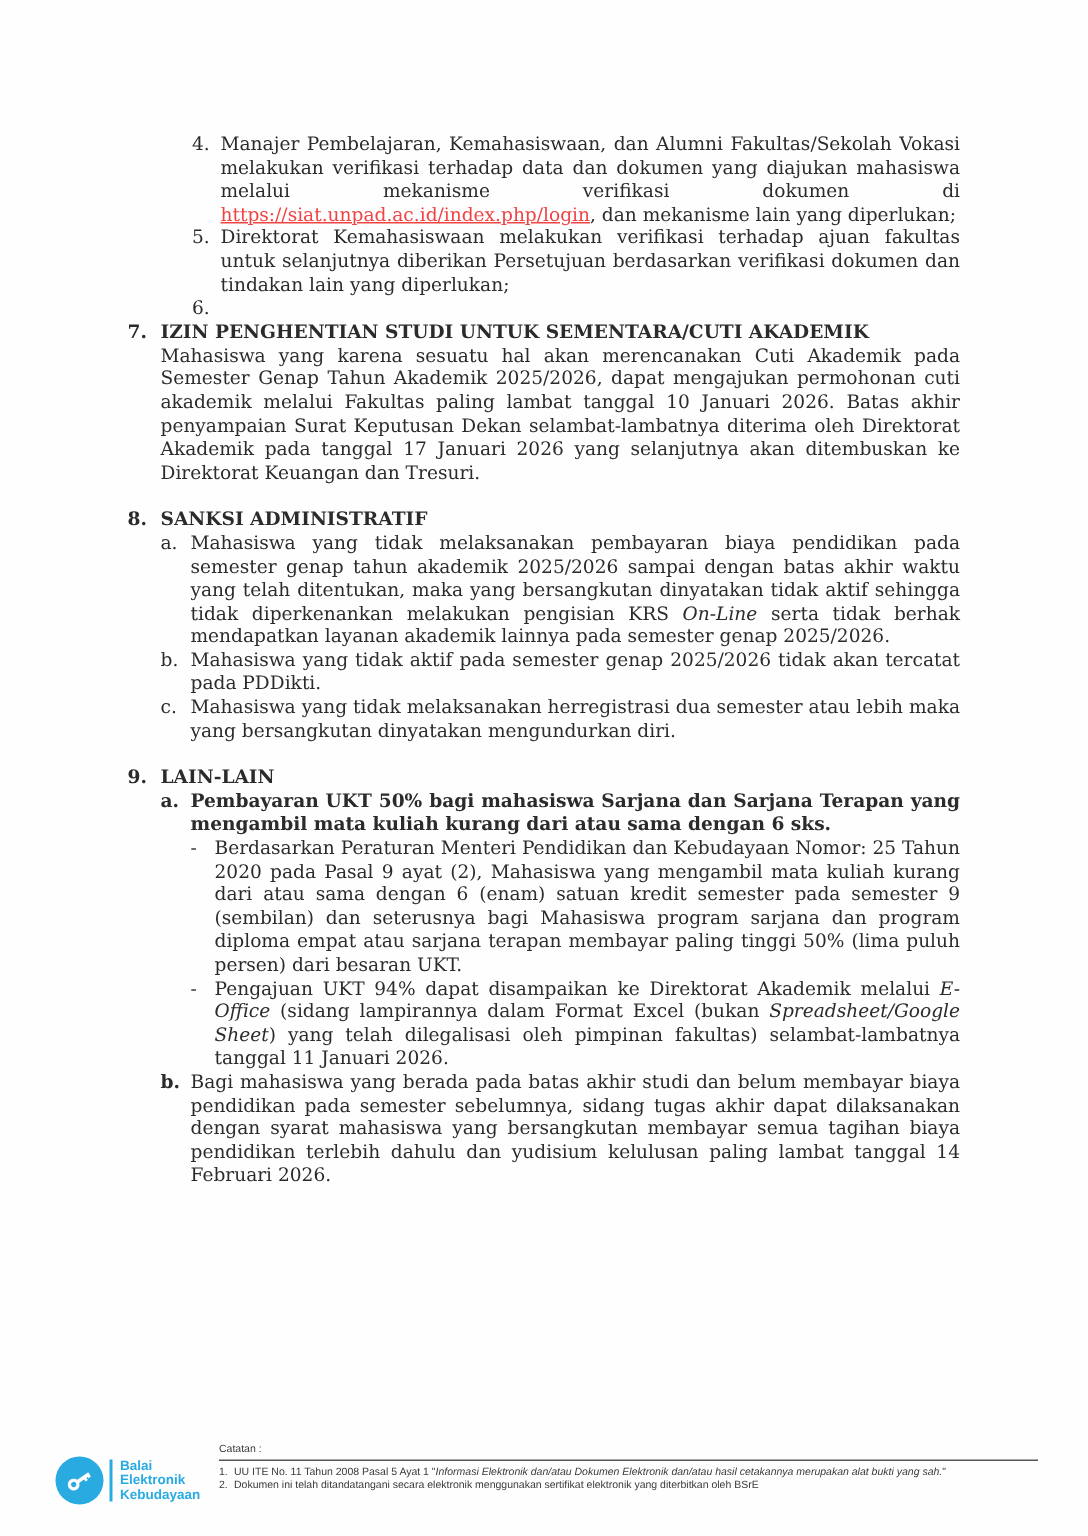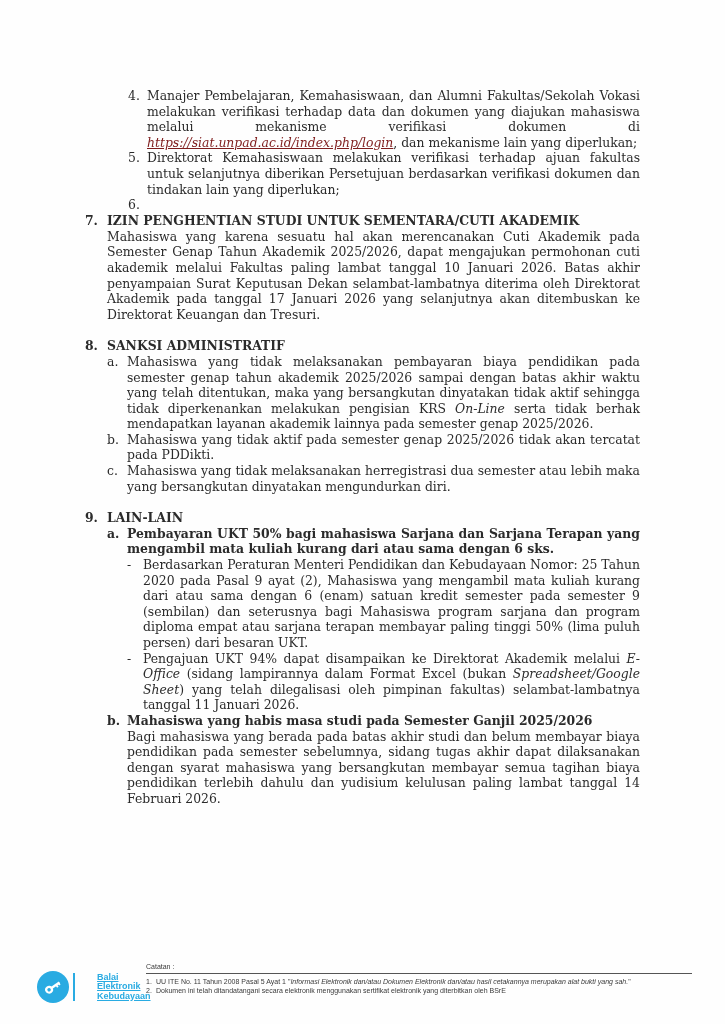--- a/index.html
+++ b/index.html
@@ -30,36 +30,36 @@
   .alpha { position:relative; padding-left:42px; }
   .alpha .marker { position:absolute; left:22px; top:0; }
   .alpha-para { padding-left:42px; }
   
   .dash { position:relative; padding-left:58px; }
   .dash .marker { position:absolute; left:42px; top:0; }
   .bm { font-weight:bold; }
   
   .run-i { font-style:italic; }
   .run-b { font-weight:bold; }
-  .run-link { color:#7f1d1d; font-style:italic; text-decoration:underline; cursor:pointer; }
+  .run-link { color:#ef4444; text-decoration:underline; cursor:pointer; }
   
   .footer-logo {
     position:absolute; left:37px; top:971px;
     display:flex; align-items:center;
   }
   .logo-circle {
     width:32px; height:32px; border-radius:50%;
     background:#29abe2; display:flex; align-items:center; justify-content:center;
     flex:0 0 auto;
   }
   .logo-sep { width:2px; height:28px; background:#29abe2; margin-left:4px; }
   .logo-text {
     color:#29abe2; font-family:"Liberation Sans", sans-serif;
     font-weight:bold; font-size:9px; line-height:9.5px;
-    margin-left:22px; white-space:nowrap;text-decoration:underline;
+    margin-left:5px; white-space:nowrap;
   }
   .footer-notes {
     position:absolute; left:146px; top:962px; width:546px;
     font-family:"Liberation Sans", sans-serif;
     font-size:7px; line-height:9px; color:#3a3a3a;
     text-align:left;
   }
   .catatan { margin-bottom:1px; }
   .notes-rule { border:0; border-top:1px solid #555; margin:2px 0 3px 0; }
   .note { position:relative; padding-left:10px; }
@@ -123,21 +123,20 @@
       <div class="dash">
         <span class="marker">-</span>
         <span><span>Berdasarkan Peraturan Menteri Pendidikan dan Kebudayaan Nomor: 25 Tahun 2020 pada Pasal 9 ayat (2), Mahasiswa yang mengambil mata kuliah kurang dari atau sama dengan 6 (enam) satuan kredit semester pada semester 9 (sembilan) dan seterusnya bagi Mahasiswa program sarjana dan program diploma empat atau sarjana terapan membayar paling tinggi 50% (lima puluh persen) dari besaran UKT.</span></span>
       </div>
       <div class="dash">
         <span class="marker">-</span>
         <span><span>Pengajuan UKT 94% dapat disampaikan ke Direktorat Akademik melalui </span><span class="run-i">E-Office</span><span> (sidang lampirannya dalam Format Excel (bukan </span><span class="run-i">Spreadsheet/Google Sheet</span><span>) yang telah dilegalisasi oleh pimpinan fakultas) selambat-lambatnya tanggal 11 Januari 2026.</span></span>
       </div>
       <div class="alpha">
         <span class="marker bm">b.</span>
-        <span><span class="run-b">Mahasiswa yang habis masa studi pada Semester Ganjil 2025/2026</span></span>
       </div>
       <div class="alpha-para"><span>Bagi mahasiswa yang berada pada batas akhir studi dan belum membayar biaya pendidikan pada semester sebelumnya, sidang tugas akhir dapat dilaksanakan dengan syarat mahasiswa yang bersangkutan membayar semua tagihan biaya pendidikan terlebih dahulu dan yudisium kelulusan paling lambat tanggal 14 Februari 2026.</span></div>
     </div>
 
   </div>
 
   <div class="footer-logo">
     <div class="logo-circle">
       <svg width="22" height="22" viewBox="0 0 24 24" aria-hidden="true">
         <g transform="rotate(-35 12 12)" fill="none" stroke="#ffffff">

